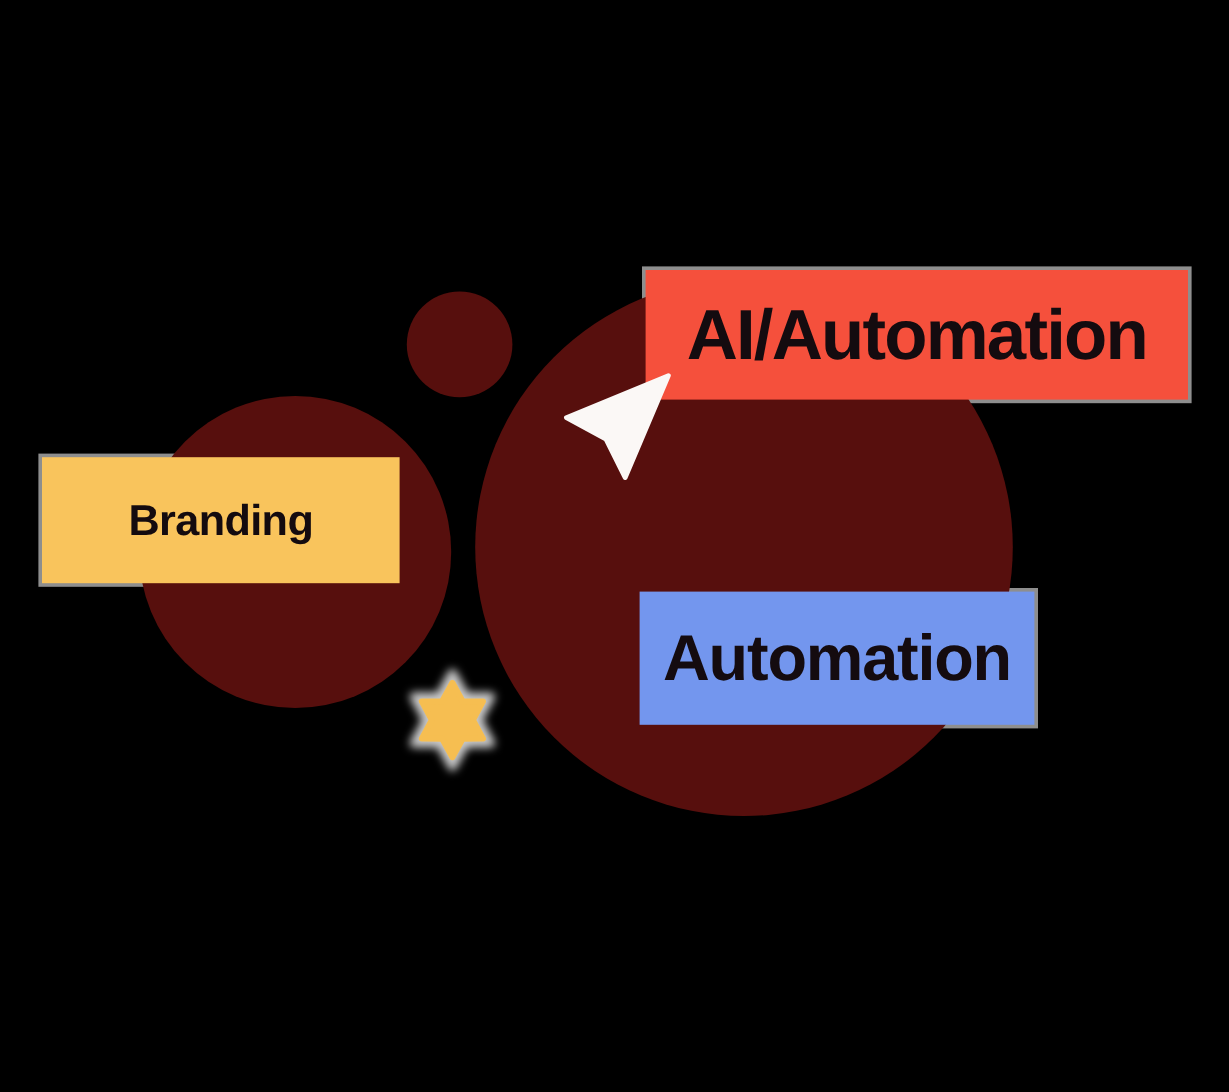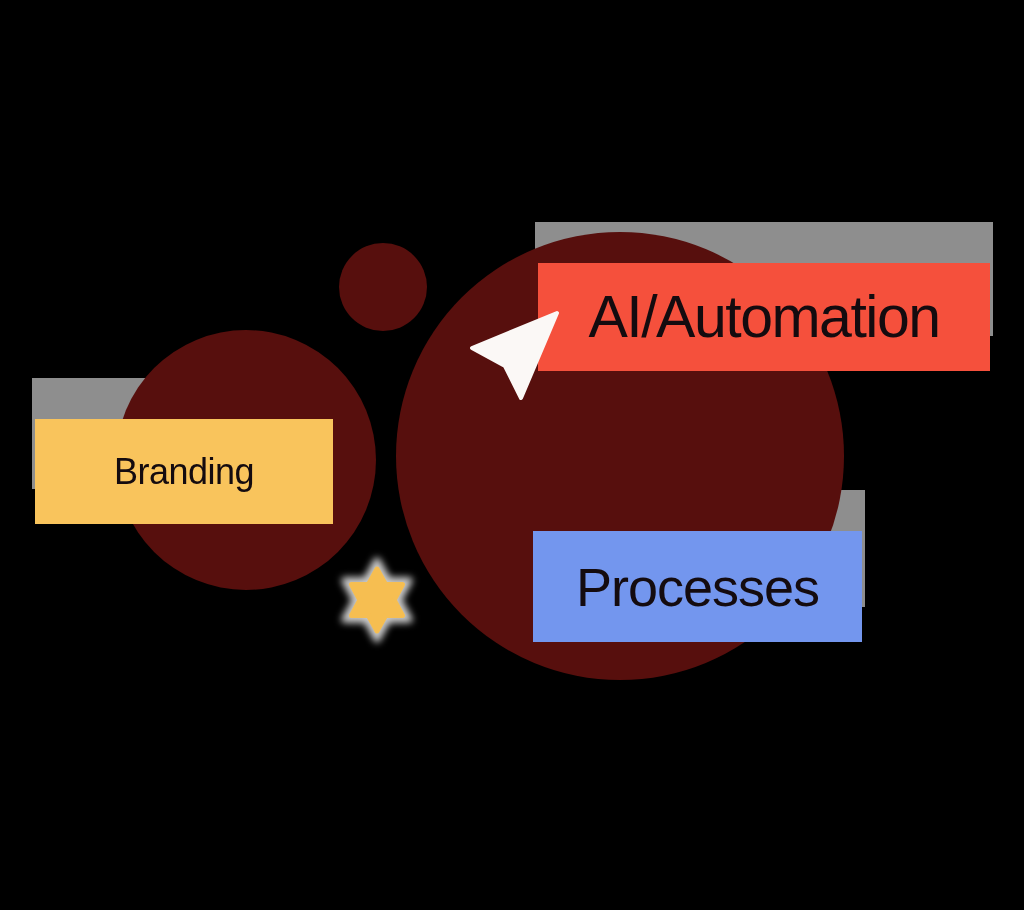--- a/index.html
+++ b/index.html
@@ -17,21 +17,21 @@
   .backing-processes{left:530px;top:490px;width:335px;height:117px;}
   
   .circle{position:absolute;border-radius:50%;background:#570F0D;z-index:2;}
   .circle-small{left:339px;top:243px;width:88px;height:88px;}
   .circle-left{left:116px;top:330px;width:260px;height:260px;}
   .circle-big{left:396px;top:232px;width:448px;height:448px;}
   
   .label{
     position:absolute;z-index:3;
     display:flex;align-items:center;justify-content:center;
-    font-weight:normal;color:#140B0F;white-space:nowrap;margin-top:38px;
+    font-weight:bold;color:#140B0F;white-space:nowrap;
   }
   .label-ai{left:538px;top:225px;width:452px;height:108px;background:#F5503C;font-size:59px;letter-spacing:-1.5px;}
   .label-branding{left:35px;top:381px;width:298px;height:105px;background:#F9C45C;font-size:36px;letter-spacing:-0.5px;}
   .label-processes{left:533px;top:493px;width:329px;height:111px;background:#7396EE;font-size:54px;letter-spacing:-1px;}
   
   .star-svg{position:absolute;left:340px;top:563px;width:74px;height:74px;z-index:2;overflow:visible;}
   .star-halo{fill:#C9C9C9;stroke:#C9C9C9;stroke-width:6;stroke-linejoin:round;filter:blur(3px);}
   .star-body{fill:#F6BE51;stroke:#F6BE51;stroke-width:5;stroke-linejoin:round;}
   
   .cursor-svg{position:absolute;left:465px;top:305px;width:100px;height:100px;z-index:4;overflow:visible;}
@@ -55,20 +55,20 @@
     <polygon class="star-body" points="0,-31 8.55,-15.6 25.5,-15.5 17.1,0 25.5,15.5 8.55,15.6 0,31 -8.55,15.6 -25.5,15.5 -17.1,0 -25.5,-15.5 -8.55,-15.6"></polygon>
   </svg>
 
   <div class="label label-ai">
     <span>AI/Automation</span>
   </div>
   <div class="label label-branding">
     <span>Branding</span>
   </div>
   <div class="label label-processes">
-    <span>Processes</span>
+    <span>Automation</span>
   </div>
 
   <svg class="cursor-svg" viewBox="0 0 100 100" aria-hidden="true">
     <polygon class="cursor-shape" points="92,8 7,43 40,61 56,93"></polygon>
   </svg>
 
 </div>
 
 </body></html>

